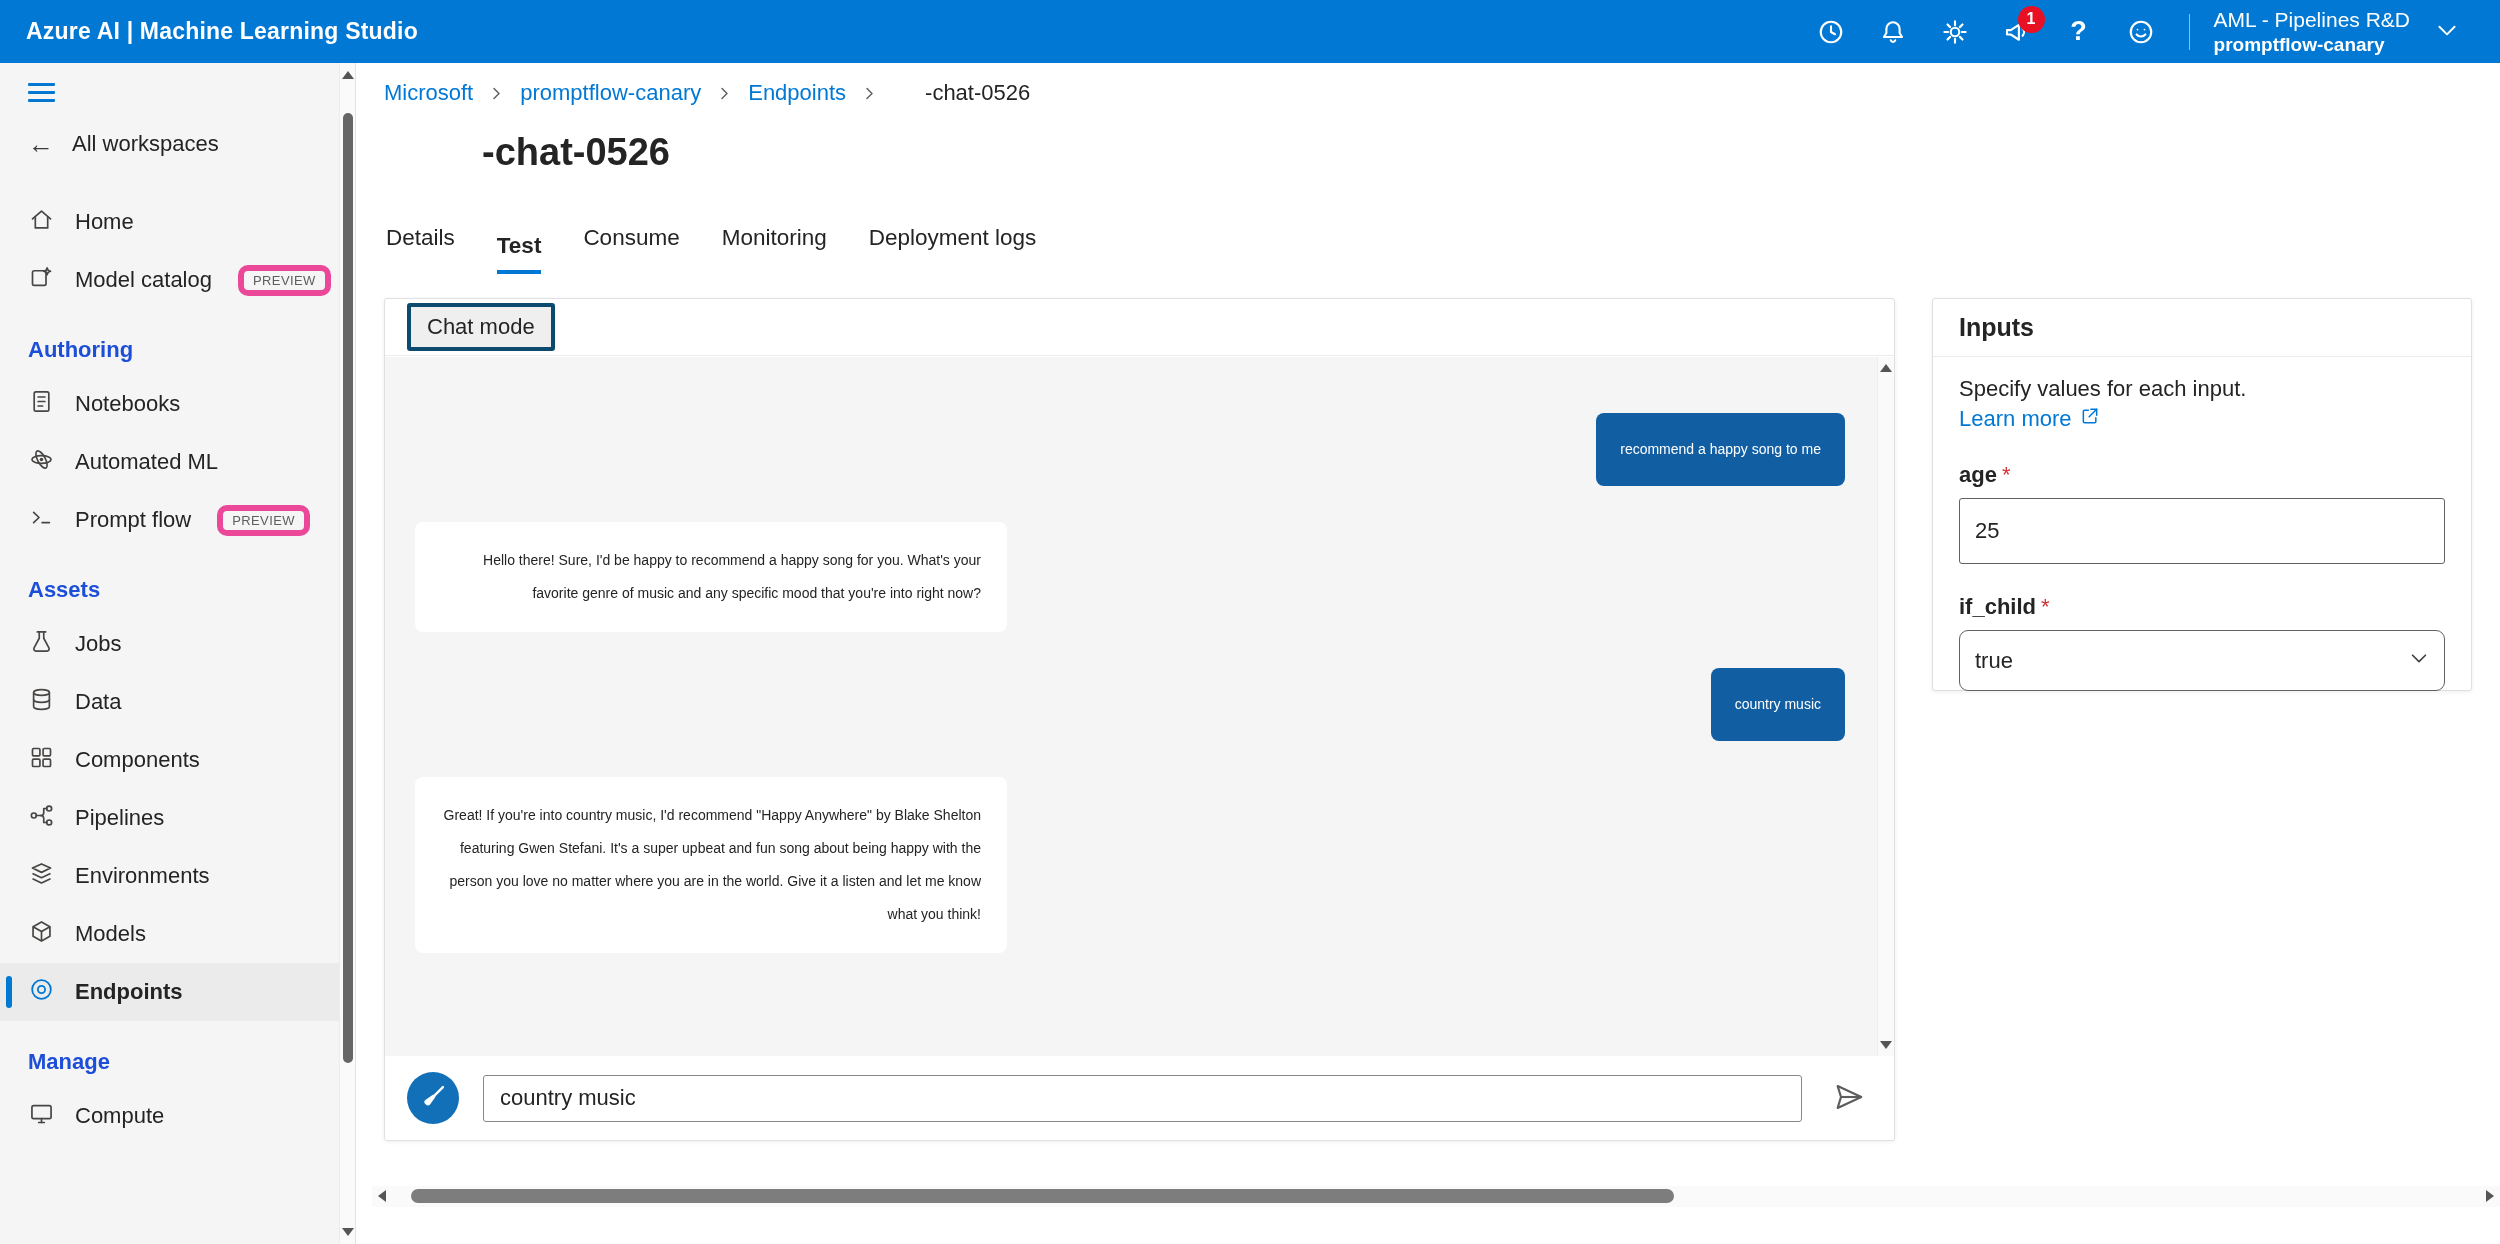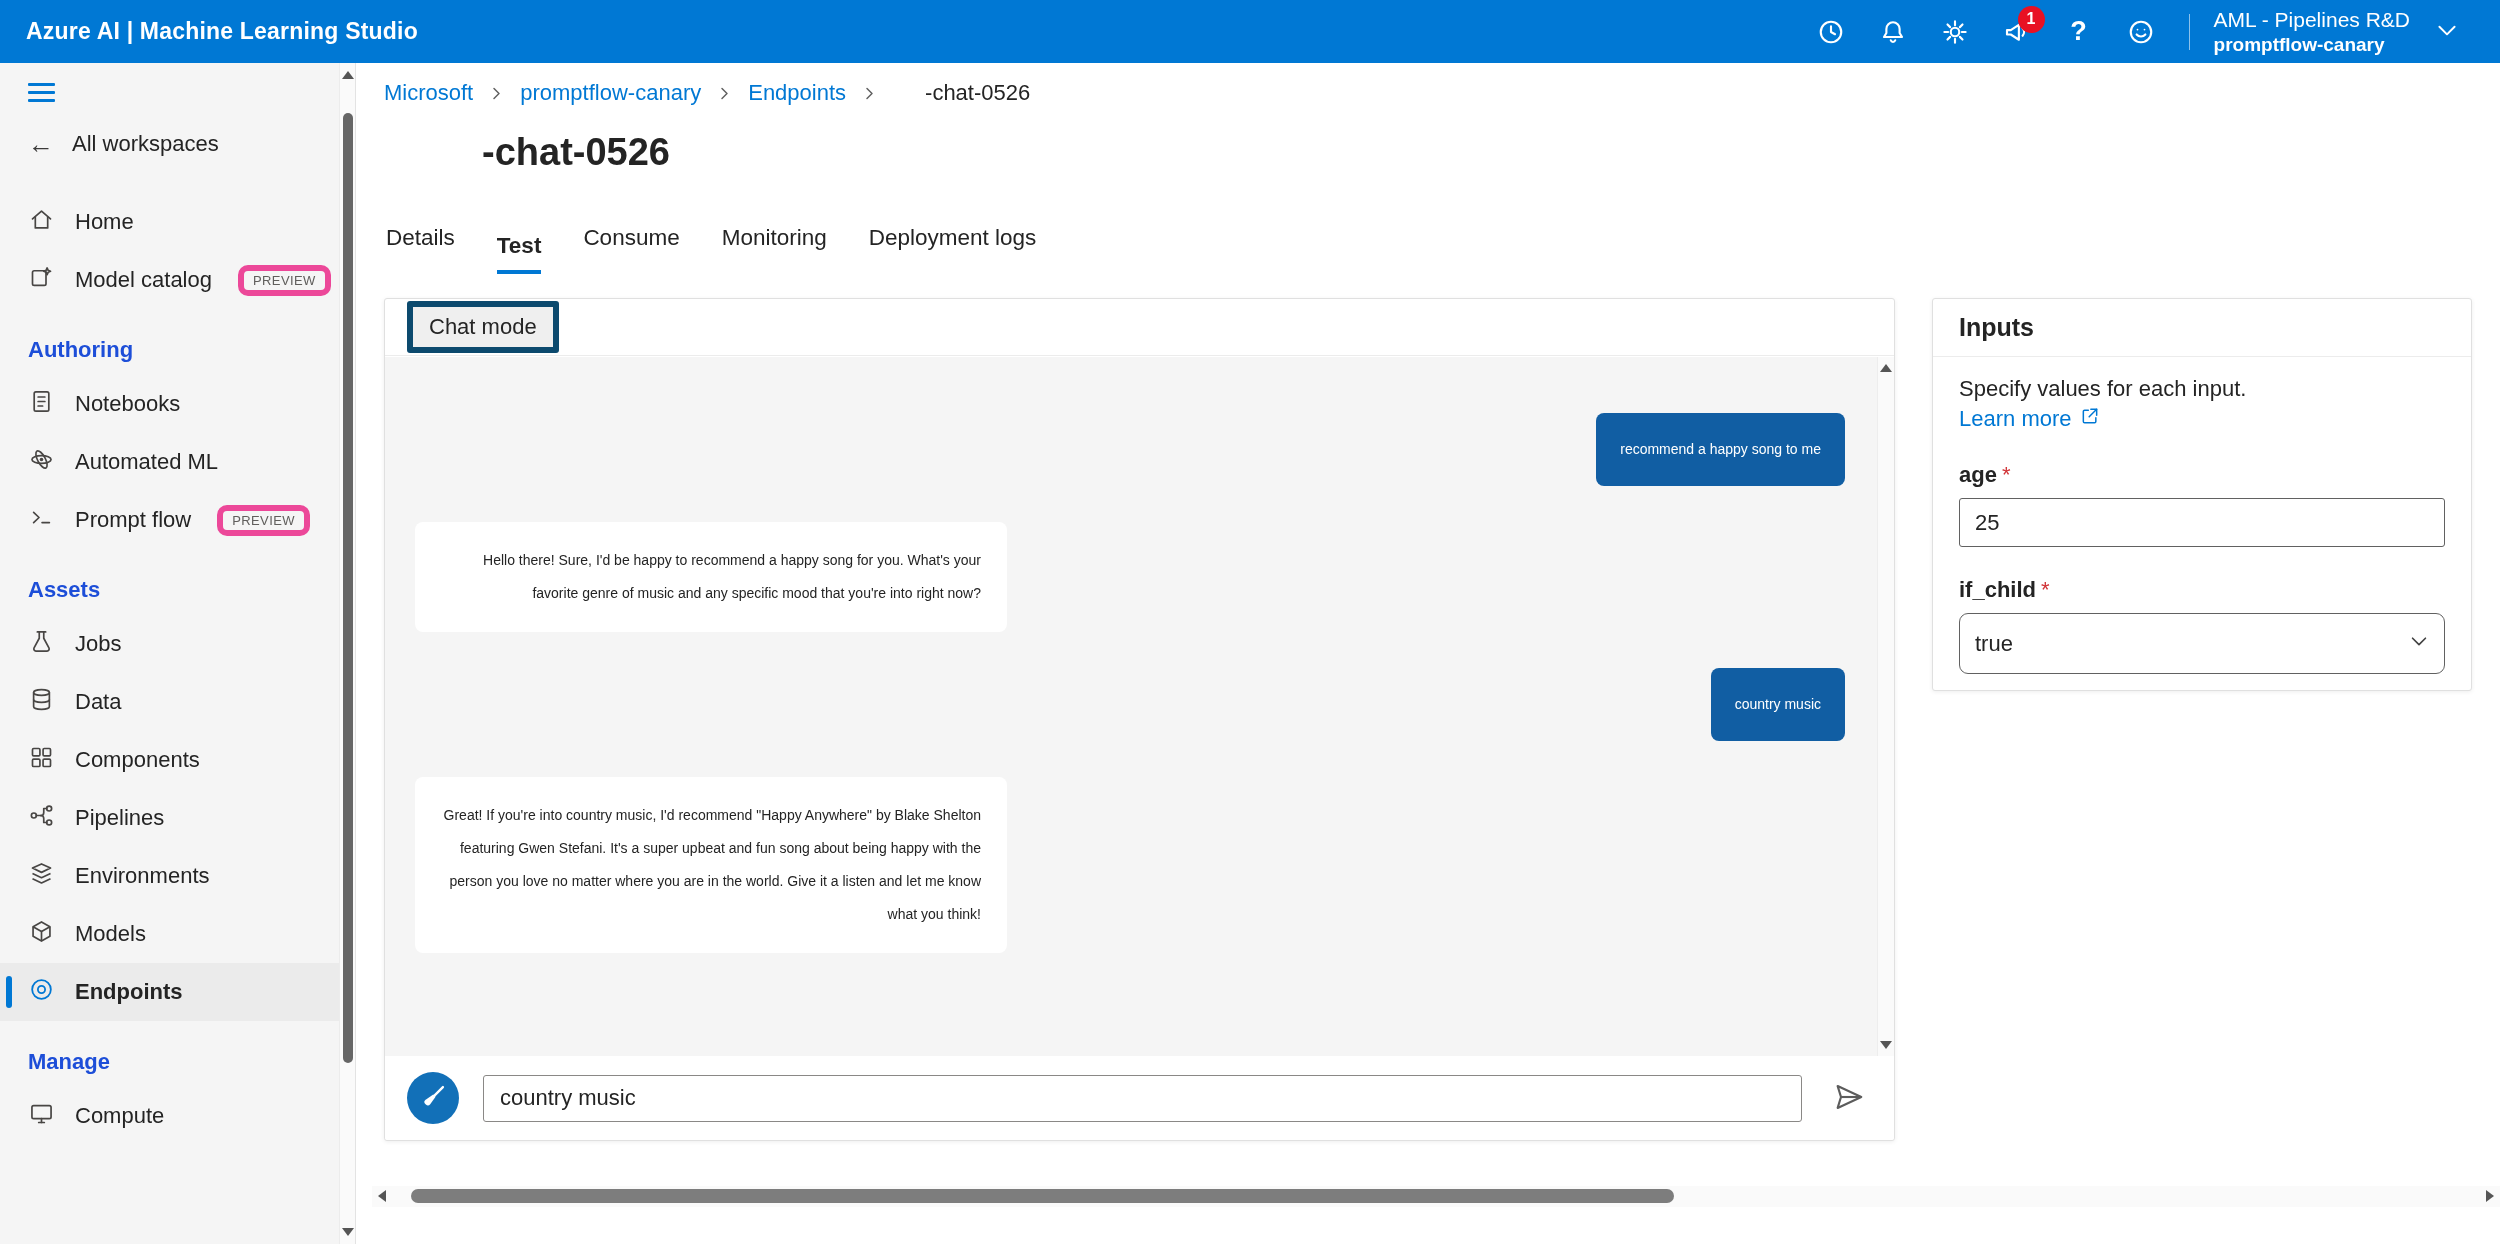--- a/index.html
+++ b/index.html
@@ -93,21 +93,21 @@
   .tab.active { font-weight:700; border-bottom-color:#0078d4;margin-top:8px; }
 
   
   .chat-panel {
     position:absolute; left:28px; top:235px; width:1511px; height:843px;
     background:#fff; border:1px solid #e0e0e0; border-radius:3px;
     box-shadow:0 1px 4px rgba(0,0,0,.07);
   }
   .chat-header { height:57px; display:flex; align-items:center; padding-left:22px; border-bottom:1px solid #ececec; }
   .chat-mode-pill {
-    background:#efefef; border:6px solid #0c4a6e; border-radius:3px;
+    background:#efefef; border:4px solid #0c4a6e; border-radius:3px;
     padding:7px 16px; font-size:22px; color:#242424;
   }
   .chat-body { position:absolute; top:58px; left:0; right:0; bottom:84px; background:#f5f5f5; overflow:hidden; }
   .chat-scrollbar { position:absolute; right:0; top:0; bottom:0; width:17px; background:#fafafa; border-left:1px solid #ededed; }
   .chat-scrollbar .tri-up { left:2px; top:7px; }
   .chat-scrollbar .tri-down { left:2px; bottom:7px; }
   .messages {
     position:absolute; left:0; right:17px; top:0; bottom:0;
     display:flex; flex-direction:column; gap:36px; padding:56px 32px 20px 30px;
   }
@@ -134,21 +134,21 @@
     position:absolute; left:1576px; top:235px; width:540px; height:393px;
     background:#fff; border:1px solid #e0e0e0; border-radius:3px; box-shadow:0 1px 4px rgba(0,0,0,.07);
   }
   .inputs-header { padding:14px 26px; font-size:25px; font-weight:700; border-bottom:1px solid #ececec; }
   .inputs-body { padding:16px 26px 0 26px; }
   .inputs-desc { font-size:22px; color:#242424; line-height:31px; }
   .learn-more { display:inline-flex; align-items:center; gap:8px; color:#0078d4; font-size:22px; margin-top:2px; cursor:pointer; }
   .field-label { margin-top:30px; font-size:22px; font-weight:700; color:#242424; }
   .req-star { color:#d13438; font-weight:400; margin-left:5px; }
   .field-input {
-    margin-top:10px; width:100%; height:49px; border:1px solid #616161; border-radius:3px;
+    margin-top:10px; width:100%; height:66px; border:1px solid #616161; border-radius:3px;
     font-size:22px; font-family:"Liberation Sans", sans-serif; color:#242424; padding:0 15px; outline:none; background:#fff;
   }
   .field-select {
     margin-top:10px; width:100%; height:61px; border:1px solid #616161; border-radius:9px;
     font-size:22px; color:#242424; padding:0 14px 0 15px; background:#fff;
     display:flex; align-items:center; justify-content:space-between; cursor:pointer;
   }
 
   
   .hscroll { position:absolute; left:16px; right:0; top:1123px; height:21px; background:#fafafa; }

